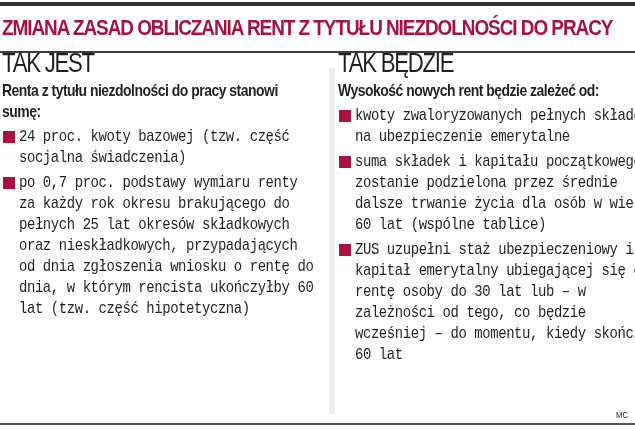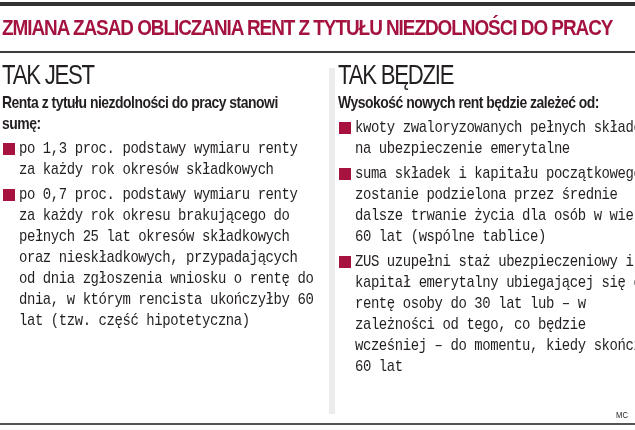--- a/index.html
+++ b/index.html
@@ -8,21 +8,21 @@
       font-family: "Liberation Sans", "DejaVu Sans", sans-serif; color: #231f20;
     }
     .top-bar { position: absolute; left: 0; top: 2px; width: 635px; height: 4px; background: #333333; }
     .title {
       position: absolute; left: 2px; top: 15px; width: 633px;
       font-family: "Liberation Sans", sans-serif; font-weight: bold; font-size: 22px;
       letter-spacing: -1.2px; color: #a4123f; white-space: nowrap;
       transform: scaleX(0.86); transform-origin: left top;
     }
     .title-rule { position: absolute; left: 0; top: 51px; width: 635px; height: 2px; background: #3c3c3c; }
-    .col { position: absolute; top: 58px; }
+    .col { position: absolute; top: 46px; }
     .col-left { left: 2px; width: 310px; }
     .col-right { left: 338px; width: 297px; }
     .divider { position: absolute; left: 329px; top: 68px; width: 6px; height: 346px; background: #ececec; }
     .col-heading {
       font-family: "Liberation Sans Narrow", "Liberation Sans", sans-serif;
       font-size: 27px; line-height: 34px; letter-spacing: -1.5px; color: #231f20;
       transform: scaleX(0.82); transform-origin: left top; white-space: nowrap; height: 34px;
     }
     .col-lead {
       font-weight: bold; font-size: 17px; line-height: 21px; color: #231f20;
@@ -52,21 +52,21 @@
 <div class="top-bar"></div>
 <div class="title">ZMIANA ZASAD OBLICZANIA RENT Z TYTUŁU NIEZDOLNOŚCI DO PRACY</div>
 <div class="title-rule"></div>
 
 <section class="col col-left">
   <div class="col-heading">TAK JEST</div>
   <div class="col-lead">Renta z tytułu niezdolności do pracy stanowi sumę:</div>
   <ul class="items">
     <li class="item">
       <span class="bullet"></span>
-      <span class="text">po 1,3 proc. podstawy wymiaru renty za każdy rok okresów składkowych</span>
+      <span class="text">24 proc. kwoty bazowej (tzw. część socjalna świadczenia)</span>
     </li>
     <li class="item">
       <span class="bullet"></span>
       <span class="text">po 0,7 proc. podstawy wymiaru renty za każdy rok okresu brakującego do pełnych 25 lat okresów składkowych oraz nieskładkowych, przypadających od dnia zgłoszenia wniosku o rentę do dnia, w którym rencista ukończyłby 60 lat (tzw. część hipotetyczna)</span>
     </li>
   </ul>
 </section>
 
 <div class="divider"></div>
 

